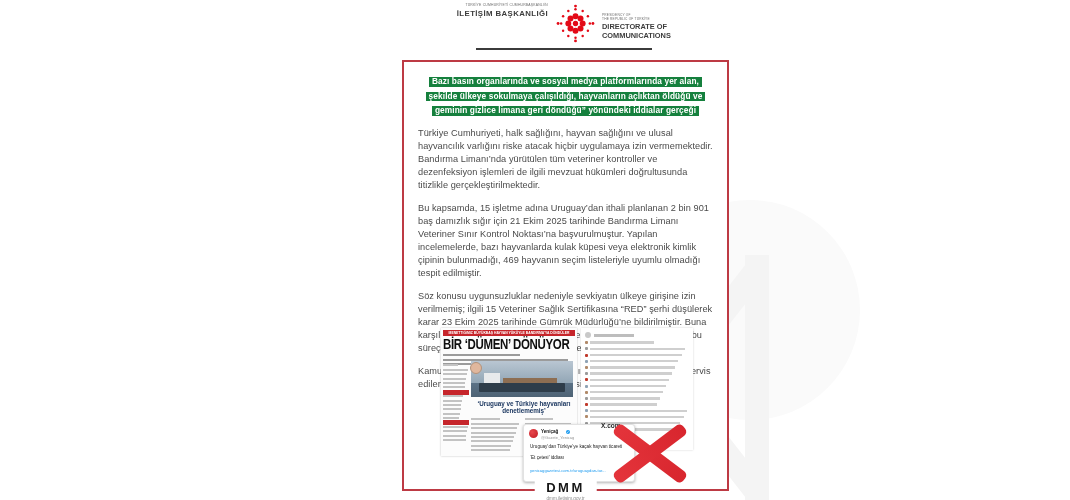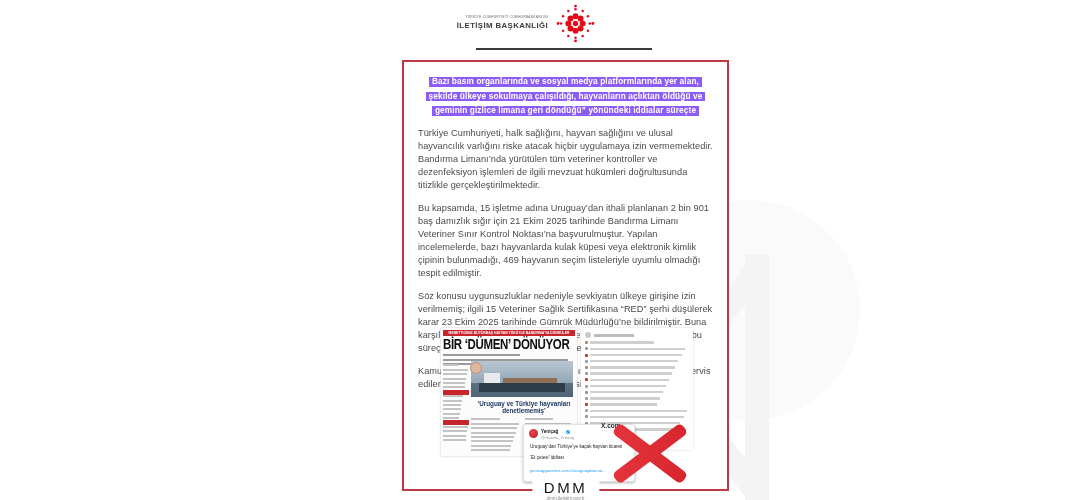--- a/index.html
+++ b/index.html
@@ -6,34 +6,34 @@
   .stage{position:relative;width:1070px;height:500px;background:#ffffff;overflow:hidden;
          font-family:"Liberation Sans",sans-serif;}
   
   .wm{position:absolute;background:#f4f4f4;z-index:0;}
   .wm1{left:700px;top:252px;width:24px;height:150px;transform:rotate(38deg);}
   .wm2{left:700px;top:360px;width:24px;height:150px;transform:rotate(-38deg);}
   .wm3{left:745px;top:255px;width:24px;height:245px;}
   .wm4{left:640px;top:200px;width:220px;height:220px;border-radius:50%;background:#fafafa;}
 
   
-  .hdr-left{position:absolute;left:424px;top:15px;width:124px;text-align:right;z-index:2;}
+  .hdr-left{position:absolute;left:424px;top:3px;width:124px;text-align:right;z-index:2;}
   .hdr-left .small{font-size:3.4px;letter-spacing:.2px;color:#6a6a6a;}
   .hdr-left .main{font-size:7.8px;font-weight:bold;color:#3c3c3c;letter-spacing:.4px;margin-top:2px;}
   .emblem{position:absolute;left:555px;top:3px;width:41px;height:41px;z-index:2;}
   .hdr-right{position:absolute;left:602px;top:13px;width:130px;text-align:left;z-index:2;}
   .hdr-right .small{font-size:3.2px;color:#6a6a6a;letter-spacing:.2px;line-height:4px;}
   .hdr-right .main{font-size:7.4px;font-weight:bold;color:#3c3c3c;line-height:8.5px;margin-top:2px;}
   .hdr-rule{position:absolute;left:476px;top:48px;width:176px;height:2px;background:#3b3b3b;z-index:2;}
 
   
   .doc{position:absolute;left:402px;top:60px;width:327px;height:431px;background:#fff;
        border:2px solid #bd3a44;box-sizing:border-box;z-index:1;}
   .headline{margin-top:11px;text-align:center;line-height:11px;}
-  .hl-line{display:inline-block;background:#8b5cf6;color:#fff;font-weight:bold;
+  .hl-line{display:inline-block;background:#15803d;color:#fff;font-weight:bold;
            font-size:8.3px;line-height:9.6px;padding:0 3px;margin-bottom:1px;letter-spacing:.1px;}
   .para{margin:10px 14px 0 14px;font-size:9.2px;line-height:13px;color:#4a4a4a;letter-spacing:.05px;}
 
   
   .evidence{position:absolute;left:37px;top:266px;width:252px;height:156px;}
   .newspaper{position:absolute;left:0;top:0;width:136px;height:128px;background:#fcfcfc;
              box-shadow:0 0 2px rgba(0,0,0,.25);}
   .np-banner{position:absolute;left:2px;top:2px;right:2px;height:6px;background:#c6252b;color:#fff;
              font-size:3.4px;font-weight:bold;text-align:center;line-height:6px;overflow:hidden;white-space:nowrap;}
   .np-headline{position:absolute;left:2px;top:8px;width:160px;font-size:14px;font-weight:800;color:#0e0e0e;
@@ -79,21 +79,21 @@
 
   .xcom{position:absolute;left:160px;top:94px;font-size:6.5px;font-weight:bold;color:#2b2b2b;z-index:4;}
   .redx{position:absolute;left:168px;top:92px;width:82px;height:66px;z-index:5;}
   .redx .xb{position:absolute;left:-2px;top:27px;width:86px;height:13px;background:linear-gradient(90deg,#e4343b,#d8262e);
             border-radius:5px;}
   .redx .xb1{transform:rotate(37deg);}
   .redx .xb2{transform:rotate(-37deg);}
 
   .dmm{position:absolute;left:50%;bottom:-12px;transform:translateX(-50%);background:#fff;
        padding:0 12px;text-align:center;z-index:6;}
-  .dmm-logo{font-size:15px;font-weight:400;color:#161616;letter-spacing:2.5px;line-height:14px;}
+  .dmm-logo{font-size:13px;font-weight:700;color:#161616;letter-spacing:2.5px;line-height:14px;}
   .dmm-url{font-size:4.6px;color:#8a8a8a;margin-top:1px;}
 
   .tbar{height:2px;background:#c3c3c3;margin:2.4px 0;}
 </style>
 </head>
 <body>
 
 <div class="stage">
 
   <div class="wm wm4"></div>
@@ -127,28 +127,34 @@
         <circle cx="13" cy="7.9" r="1.2"></circle>
       <circle cx="20" cy="6" r="1.2"></circle>
         <circle cx="27" cy="7.9" r="1.2"></circle>
         <circle cx="32.1" cy="13" r="1.2"></circle>
       <circle cx="37" cy="20" r="1.4"></circle>
         <circle cx="20" cy="37" r="1.4"></circle>
         <circle cx="3" cy="20" r="1.4"></circle>
         <circle cx="20" cy="3" r="1.4"></circle>
     </g>
   </svg>
+  <div class="hdr-right">
+    <div class="small">PRESIDENCY OF</div>
+    <div class="small">THE REPUBLIC OF TÜRKİYE</div>
+    <div class="main">DIRECTORATE OF</div>
+    <div class="main" style="margin-top:0">COMMUNICATIONS</div>
+  </div>
   <div class="hdr-rule"></div>
 
   <div class="doc">
 
     <div class="headline">
       <div><span class="hl-line">Bazı basın organlarında ve sosyal medya platformlarında yer alan,</span></div>
       <div><span class="hl-line">şekilde ülkeye sokulmaya çalışıldığı, hayvanların açlıktan öldüğü ve</span></div>
-      <div><span class="hl-line">geminin gizlice limana geri döndüğü” yönündeki iddialar süreçte</span></div>
+      <div><span class="hl-line">geminin gizlice limana geri döndüğü” yönündeki iddialar gerçeği</span></div>
     </div>
 
     <div class="para">Türkiye Cumhuriyeti, halk sağlığını, hayvan sağlığını ve ulusal hayvancılık varlığını riske atacak hiçbir uygulamaya izin vermemektedir. Bandırma Limanı’nda yürütülen tüm veteriner kontroller ve dezenfeksiyon işlemleri de ilgili mevzuat hükümleri doğrultusunda titizlikle gerçekleştirilmektedir.</div>
     <div class="para">Bu kapsamda, 15 işletme adına Uruguay’dan ithali planlanan 2 bin 901 baş damızlık sığır için 21 Ekim 2025 tarihinde Bandırma Limanı Veteriner Sınır Kontrol Noktası’na başvurulmuştur. Yapılan incelemelerde, bazı hayvanlarda kulak küpesi veya elektronik kimlik çipinin bulunmadığı, 469 hayvanın seçim listeleriyle uyumlu olmadığı tespit edilmiştir.</div>
     <div class="para">Söz konusu uygunsuzluklar nedeniyle sevkiyatın ülkeye girişine izin verilmemiş; ilgili 15 Veteriner Sağlık Sertifikasına “RED” şerhi düşülerek karar 23 Ekim 2025 tarihinde Gümrük Müdürlüğü’ne bildirilmiştir. Buna karşılık firmalar, alınan karara itiraz ederek yargı süreci başlatmış; bu süreçte gemiyi Bandırma açıklarında bekletmişlerdir.</div>
     <div class="para">Kamuoyunun doğru bilgilendirilmesi adına, manipülatif amaçlarla servis edilen asılsız iddialara itibar edilmemesi önemle duyurulur.</div>
 
     <div class="evidence">
 
       <div class="newspaper">

